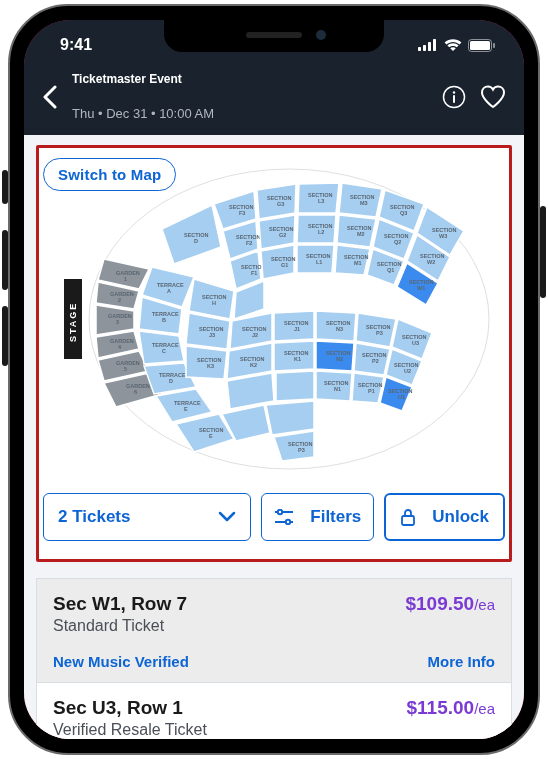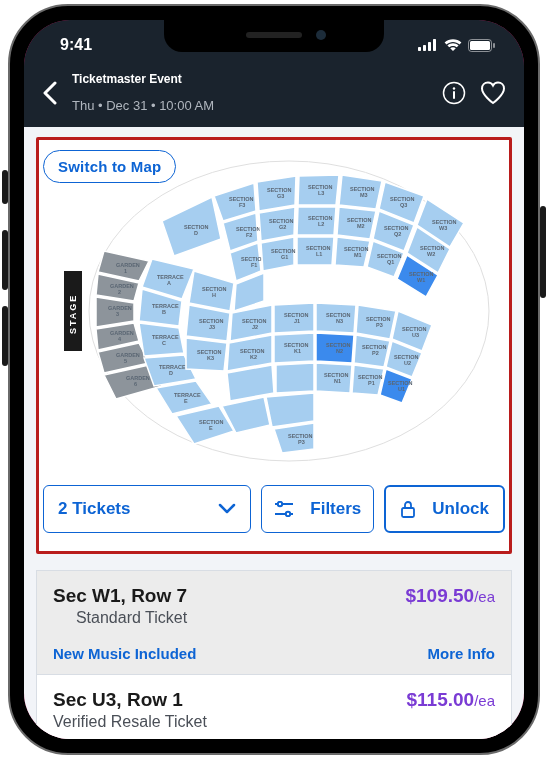--- a/index.html
+++ b/index.html
@@ -8,41 +8,41 @@
   .side-btn { position:absolute; background:#1a1a1a; border-radius:4px; }
   .screen-wrap { width:100%; height:100%; border-radius: 46px; overflow:hidden; background:#be185d; position:relative; }
   .notch { position:absolute; top:0; left:50%; transform:translateX(-50%); width:220px; height:32px; background:#000; border-bottom-left-radius:18px; border-bottom-right-radius:18px; z-index:50; }
   .notch-speaker { width:56px; height:6px; background:#222; border-radius:3px; margin:12px auto 0; }
   .notch-cam { position:absolute; right:58px; top:10px; width:10px; height:10px; background:#1c2c3a; border-radius:50%; }
   .status-bar { height:44px; background:#1a232d; display:flex; align-items:center; justify-content:space-between; padding:0 28px; color:#fff; }
   .status-time { font-weight:600; font-size:16px; padding-top:6px; padding-left:8px;}
   .status-icons { display:flex; gap:6px; align-items:center; padding-top:6px; }
   .header { background:#1a232d; padding:8px 18px 14px; display:flex; align-items:center; gap:14px; color:#fff; }
   .title { font-size:12px; font-weight:600; }
-  .subtitle { font-size:13px; color:#b0b6be; margin-top:12px; }
+  .subtitle { font-size:13px; color:#b0b6be; margin-top:20px; }
   .content { background:#f2f4f8; padding:12px; }
   .pill-btn { display:inline-flex; align-items:center; background:#fff; border:1px solid #0d64d4; color:#0d64d4; font-weight:600; font-size:15px; padding:7px 14px; border-radius:20px; letter-spacing:0.2px;}
   .map-card { background:#fff; border:3px solid #b91c1c; border-radius:2px; margin-top:-2px; padding:10px 4px 18px; position:relative; }
   .map-area { width:100%; height:320px; position:relative; }
   .map-area svg { width:100%; height:100%; }
   .action-row { display:flex; gap:10px; margin-top:14px; }
   .action-btn { background:#fff; border:1.5px solid #0d64d4; color:#0d64d4; border-radius:6px; height:48px; display:flex; align-items:center; justify-content:center; font-weight:600; font-size:17px; gap:16px; }
   .tickets-btn { flex:1; justify-content:space-between; padding:0 14px; }
   .unlock-btn { padding:0 14px; border-width:2.5px;}
   .filters-btn { padding:0 12px; }
   .listings { margin-top:16px; }
   .listing { background:#fff; border:1px solid #d8dde4; border-top:1px solid #d8dde4; padding:14px 16px 12px; }
   .listing + .listing { border-top:none; }
   .listing-row { display:flex; justify-content:space-between; align-items:flex-start; }
   .seat { font-size:19px; font-weight:700; color:#1a1a1a; }
   .ticket-type { font-size:16px; color:#4a4f57; margin-top:2px; }
   .price { font-size:19px; font-weight:700; color:#7a3bd4; }
   .price-ea { font-size:15px; font-weight:400; color:#7a3bd4; }
   .listing-extra { display:flex; justify-content:space-between; margin-top:18px; color:#0d64d4; font-weight:600; font-size:15px; }
-  .listing.highlight { background:#ececec;text-align:right; }
+  .listing.highlight { background:#ececec; }
   .sec-label { font-family: inherit; font-size:5.5px; fill:#5a6673; font-weight:600; }
   .stage-label { font-size:9px; fill:#fff; font-weight:700; letter-spacing:2px; }
 </style>
 </head>
 <body>
 
 <div class="side-btn" style="left:2px;top:170px;width:6px;height:34px;"></div>
 <div class="side-btn" style="left:2px;top:230px;width:6px;height:60px;"></div>
 <div class="side-btn" style="left:2px;top:306px;width:6px;height:60px;"></div>
 <div class="side-btn" style="right:2px;top:206px;width:6px;height:92px;"></div>
@@ -257,21 +257,21 @@
     <div class="listings">
       <div class="listing highlight">
         <div class="listing-row">
           <div>
             <div class="seat">Sec W1, Row 7</div>
             <div class="ticket-type">Standard Ticket</div>
           </div>
           <div class="price"><span>$109.50</span><span class="price-ea">/ea</span></div>
         </div>
         <div class="listing-extra">
-          <span>New Music Included</span>
+          <span>New Music Verified</span>
           <span>More Info</span>
         </div>
       </div>
       <div class="listing">
         <div class="listing-row">
           <div>
             <div class="seat">Sec U3, Row 1</div>
             <div class="ticket-type">Verified Resale Ticket</div>
           </div>
           <div class="price"><span>$115.00</span><span class="price-ea">/ea</span></div>

